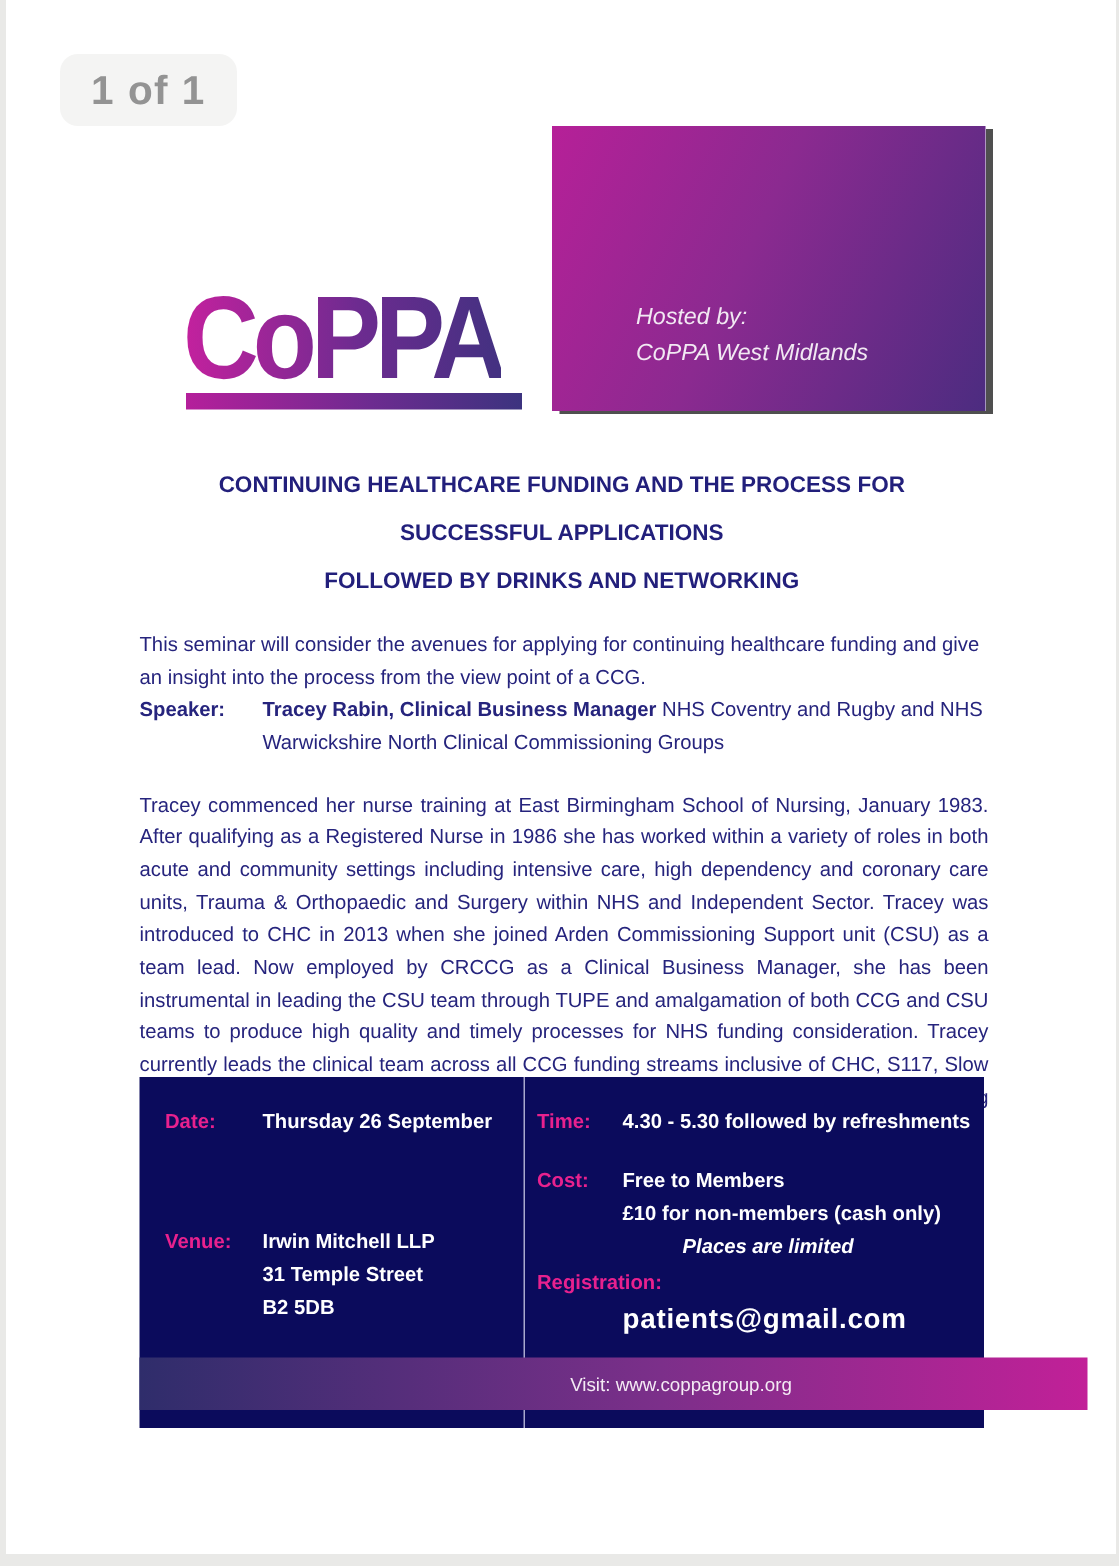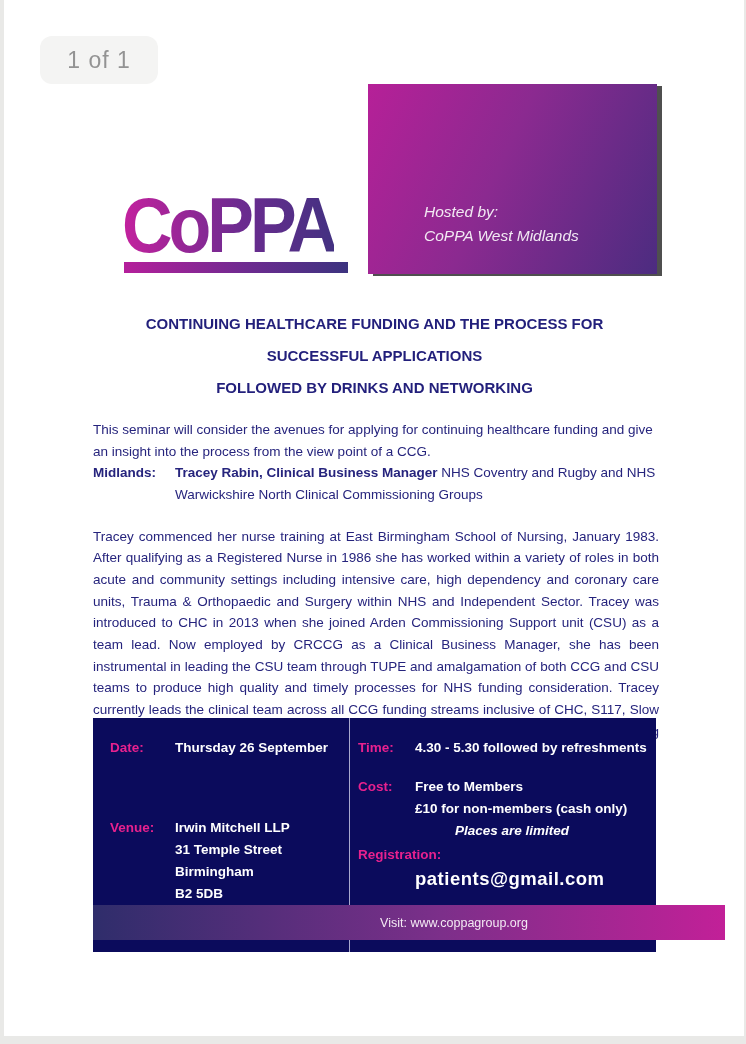--- a/index.html
+++ b/index.html
@@ -11,21 +11,21 @@
   }
   .page{
     position:absolute;left:4px;top:0;width:740px;height:1036px;
     background:#ffffff;
   }
   
   .badge{
     position:absolute;left:36px;top:36px;width:118px;height:48px;
     background:#f4f4f3;border-radius:12px;
     display:flex;align-items:center;justify-content:center;
-    color:#939393;font-size:23px;font-weight:400;letter-spacing:1px;
+    color:#939393;font-size:27px;font-weight:700;letter-spacing:1px;
   }
   
   .logo-wrap{position:absolute;left:118px;top:170px;width:240px;height:92px;
     display:flex;align-items:flex-end;}
   .logo-text{
     font-size:70px;font-weight:700;letter-spacing:-4px;line-height:0.95;
     background:linear-gradient(90deg,#c4219e 0%,#6d2b90 55%,#433181 100%);
     -webkit-background-clip:text;background-clip:text;color:transparent;
     transform:scaleY(1.12);transform-origin:bottom left;
   }
@@ -122,40 +122,39 @@
 
   <div class="title-block">
     <div>CONTINUING HEALTHCARE FUNDING AND THE PROCESS FOR</div>
     <div>SUCCESSFUL APPLICATIONS</div>
     <div>FOLLOWED BY DRINKS AND NETWORKING</div>
   </div>
 
   <p class="intro">This seminar will consider the avenues for applying for continuing healthcare funding and give an insight into the process from the view point of a CCG.</p>
 
   <div class="speaker-row">
-    <span class="speaker-label">Midlands:</span>
+    <span class="speaker-label">Speaker:</span>
     <p class="speaker-text"><b>Tracey Rabin, Clinical Business Manager</b><span> NHS Coventry and Rugby and NHS Warwickshire North Clinical Commissioning Groups</span></p>
   </div>
 
   <p class="bio">Tracey commenced her nurse training at East Birmingham School of Nursing, January 1983. After qualifying as a Registered Nurse in 1986 she has worked within a variety of roles in both acute and community settings including intensive care, high dependency and coronary care units, Trauma &amp; Orthopaedic and Surgery within NHS and Independent Sector. Tracey was introduced to CHC in 2013 when she joined Arden Commissioning Support unit (CSU) as a team lead. Now employed by CRCCG as a Clinical Business Manager, she has been instrumental in leading the CSU team through TUPE and amalgamation of both CCG and CSU teams to produce high quality and timely processes for NHS funding consideration. Tracey currently leads the clinical team across all CCG funding streams inclusive of CHC, S117, Slow stream rehabilitation for Acquired Brain Injury patients together with for non CHC funding requests and is passionate that patients are kept at the centre of any decisions.</p>
 
   <div class="details-box">
     <div class="details-divider"></div>
 
     <div class="d-row row-date">
       <div class="pink-label">Date:</div>
       <div>Thursday 26 September</div>
     </div>
 
     <div class="d-row row-venue">
       <div class="pink-label">Venue:</div>
       <div>
         <div>Irwin Mitchell LLP</div>
         <div>31 Temple Street</div>
-        <div>Birmingham</div>
         <div>B2 5DB</div>
       </div>
     </div>
 
     <div class="d-row row-time">
       <div class="pink-label">Time:</div>
       <div>4.30 - 5.30 followed by refreshments</div>
     </div>
 
     <div class="d-row row-cost">

